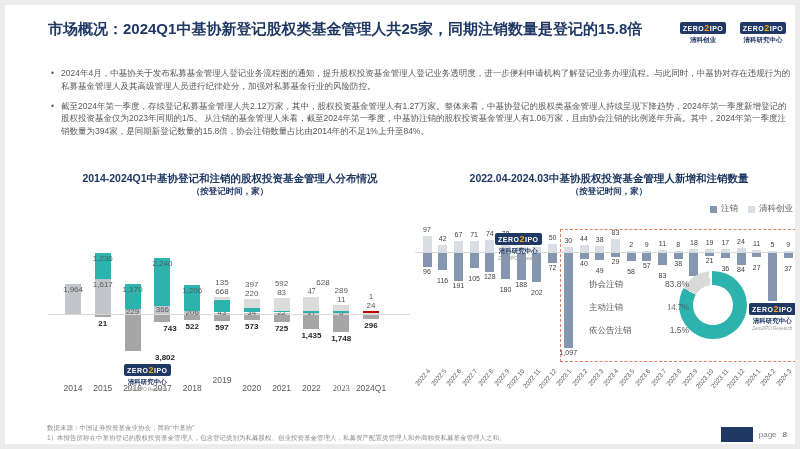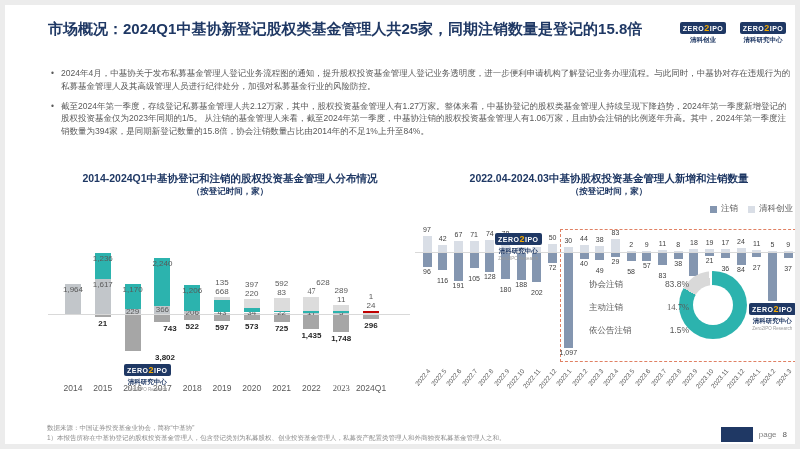--- a/index.html
+++ b/index.html
@@ -110,21 +110,21 @@
         <div class="abs lbl bold" style="left: 144.2px; top: 112.959px;">522</div>
         <div class="abs lbl axis" style="left: 144.2px; top: 174px;">2018</div>
         <div class="abs" style="left: 166px; top: 103.5px; width: 16px; height: 1.5px; background: rgb(194, 198, 202);"></div>
         <div class="abs lbl seg" style="left: 174px; top: 99.25px;">43</div>
         <div class="abs" style="left: 166px; top: 90.643px; width: 16px; height: 12.857px; background: rgb(44, 179, 174);"></div>
         <div class="abs" style="left: 166px; top: 87.7405px; width: 16px; height: 2.9025px; background: rgb(220, 220, 220);"></div>
         <div class="abs lbl seg" style="left: 174px; top: 77.7405px;">668</div>
         <div class="abs lbl seg" style="left: 174px; top: 68.7405px;">135</div>
         <div class="abs" style="left: 166px; top: 106px; width: 16px; height: 5.6715px; background: rgb(166, 166, 166);"></div>
         <div class="abs lbl bold" style="left: 174px; top: 113.671px;">597</div>
-        <div class="abs lbl axis" style="left: 174px; top: 174px;">2019</div>
+        <div class="abs lbl axis" style="left: 174px; top: 166px;">2019</div>
         <div class="abs" style="left: 195.8px; top: 103.5px; width: 16px; height: 1.5px; background: rgb(194, 198, 202);"></div>
         <div class="abs lbl seg" style="left: 203.8px; top: 99.25px;">34</div>
         <div class="abs" style="left: 195.8px; top: 98.77px; width: 16px; height: 4.73px; background: rgb(44, 179, 174);"></div>
         <div class="abs" style="left: 195.8px; top: 90.2345px; width: 16px; height: 8.5355px; background: rgb(220, 220, 220);"></div>
         <div class="abs lbl seg" style="left: 203.8px; top: 80.2345px;">220</div>
         <div class="abs lbl seg" style="left: 203.8px; top: 71.2345px;">397</div>
         <div class="abs" style="left: 195.8px; top: 106px; width: 16px; height: 5.4435px; background: rgb(166, 166, 166);"></div>
         <div class="abs lbl bold" style="left: 203.8px; top: 113.444px;">573</div>
         <div class="abs lbl axis" style="left: 203.8px; top: 174px;">2020</div>
         <div class="abs" style="left: 225.6px; top: 103.5px; width: 16px; height: 1.5px; background: rgb(194, 198, 202);"></div>

